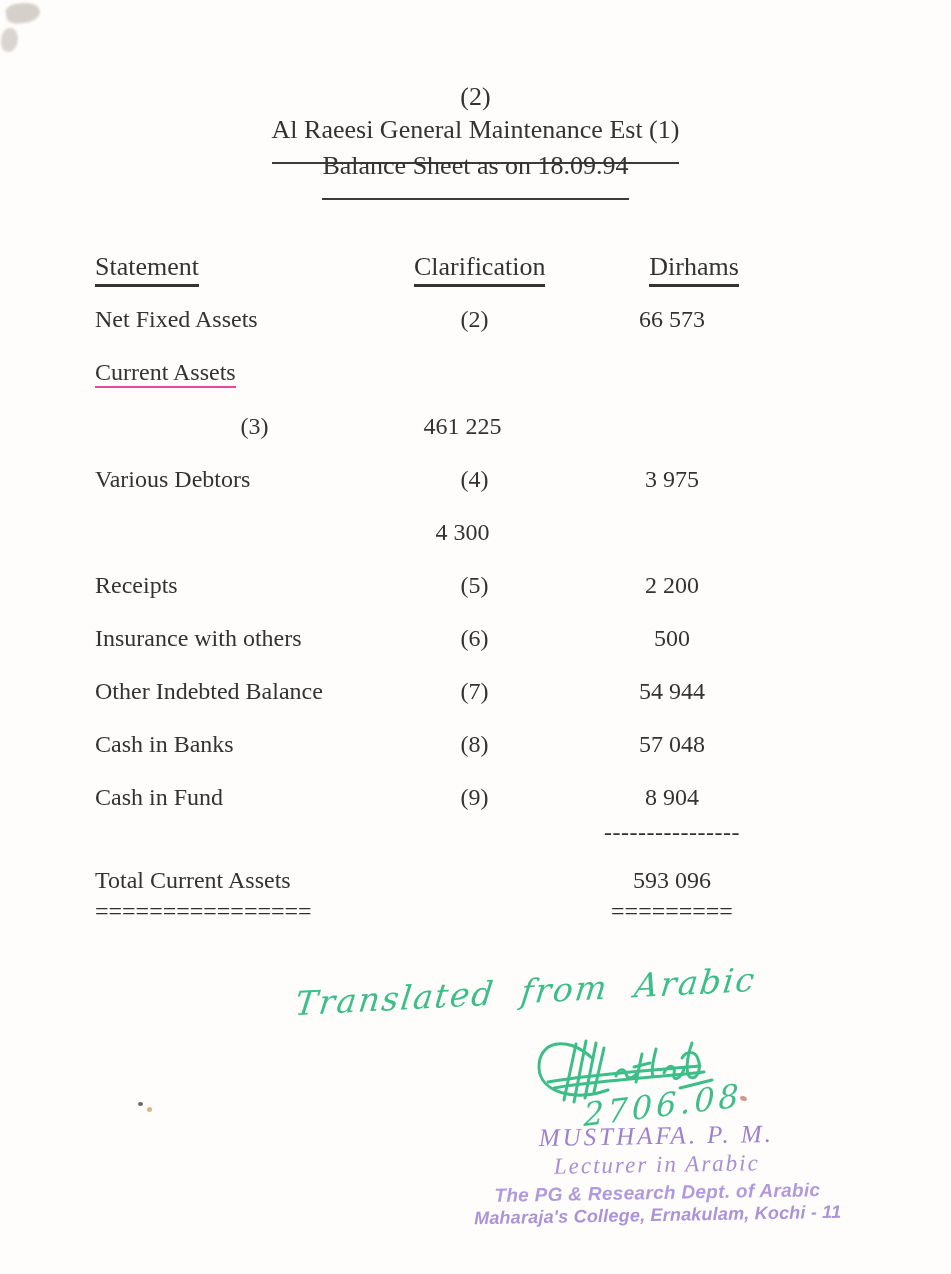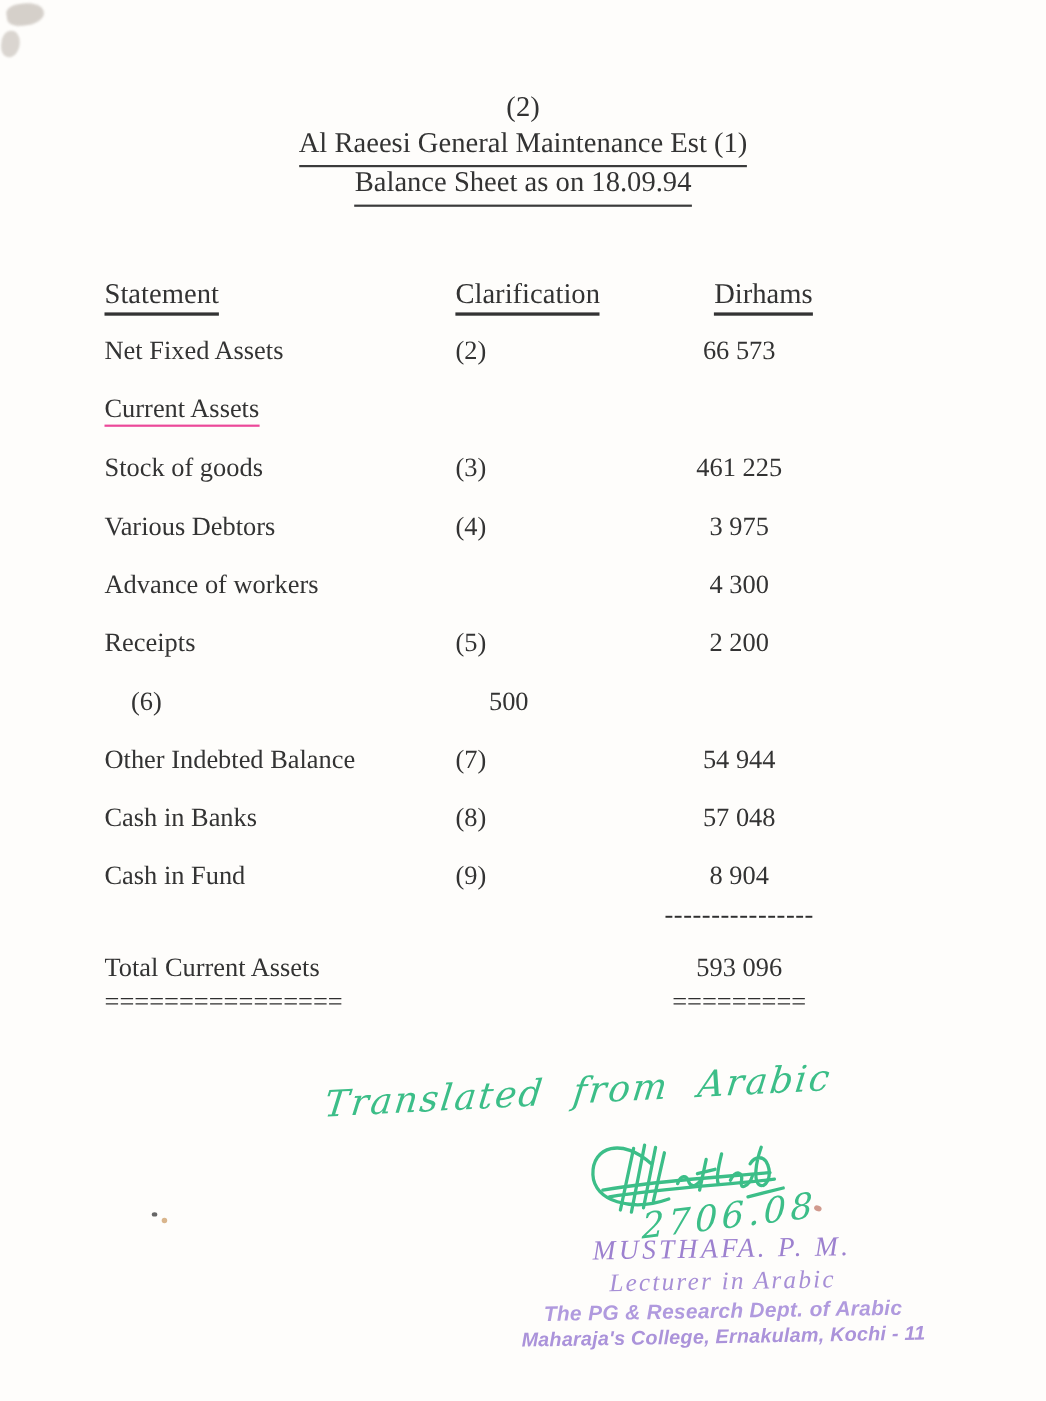--- a/index.html
+++ b/index.html
@@ -7,27 +7,27 @@
     position:relative;width:951px;height:1274px;margin:0 auto;
     background:#fefdfb;color:#333;
     font-family:"Liberation Serif",serif;
     overflow:hidden;
   }
   
   .center-line{position:absolute;left:0;width:100%;text-align:center;line-height:1.15;}
   .page-number{top:82px;font-size:26px;}
   .doc-title{top:115px;font-size:26px;}
   .doc-subtitle{top:151px;font-size:26px;}
-  .u{border-bottom:2px solid #3b3b3b;padding-bottom:6px;}
+  .u{border-bottom:2px solid #3b3b3b;padding-bottom:18px;}
   
   .sheet-table{position:absolute;left:95px;top:253px;width:714px;}
   .row{position:absolute;left:0;width:100%;display:grid;
        grid-template-columns:295px 145px 1fr;align-items:baseline;
        font-size:24px;line-height:1.1;}
-  .col-clar{margin-left:24px;}
+  .col-clar{text-align:center;margin-left:24px;}
   .col-amt{text-align:center;}
   .thead{font-size:26px;font-weight:normal;}
   .hu{border-bottom:3px solid #333;padding-bottom:3px;}
   .shift-r{position:relative;left:22px;}
   .sec-u{border-bottom:2px solid #ec4899;padding-bottom:1px;}
   .dashes{letter-spacing:0.5px;color:#2f2f2f;}
   .rule{font-size:24px;letter-spacing:0;color:#2f2f2f;}
   
   .hand{position:absolute;color:#3cbe88;font-family:"DejaVu Serif",serif;
         font-style:italic;white-space:nowrap;}
@@ -89,44 +89,43 @@
       <span class="col-amt">66 573</span>
     </div>
 
     <div class="row" style="top:106px">
       <span class="col-label"><span class="sec-u">Current Assets</span></span>
       <span class="col-clar"></span>
       <span class="col-amt"></span>
     </div>
 
     <div class="row" style="top:160px">
-      <span class="col-label">Stock of goods</span>
       <span class="col-clar">(3)</span>
       <span class="col-amt">461 225</span>
     </div>
 
     <div class="row" style="top:213px">
       <span class="col-label">Various Debtors</span>
       <span class="col-clar">(4)</span>
       <span class="col-amt">3 975</span>
     </div>
 
     <div class="row" style="top:266px">
-      <span class="col-label">Advance of workers</span>
       <span class="col-clar"></span>
       <span class="col-amt">4 300</span>
     </div>
 
     <div class="row" style="top:319px">
       <span class="col-label">Receipts</span>
       <span class="col-clar">(5)</span>
       <span class="col-amt">2 200</span>
     </div>
 
     <div class="row" style="top:372px">
+      <span class="col-label">Insurance with others</span>
       <span class="col-clar">(6)</span>
       <span class="col-amt">500</span>
     </div>
 
     <div class="row" style="top:425px">
       <span class="col-label">Other Indebted Balance</span>
       <span class="col-clar">(7)</span>
       <span class="col-amt">54 944</span>
     </div>
 

